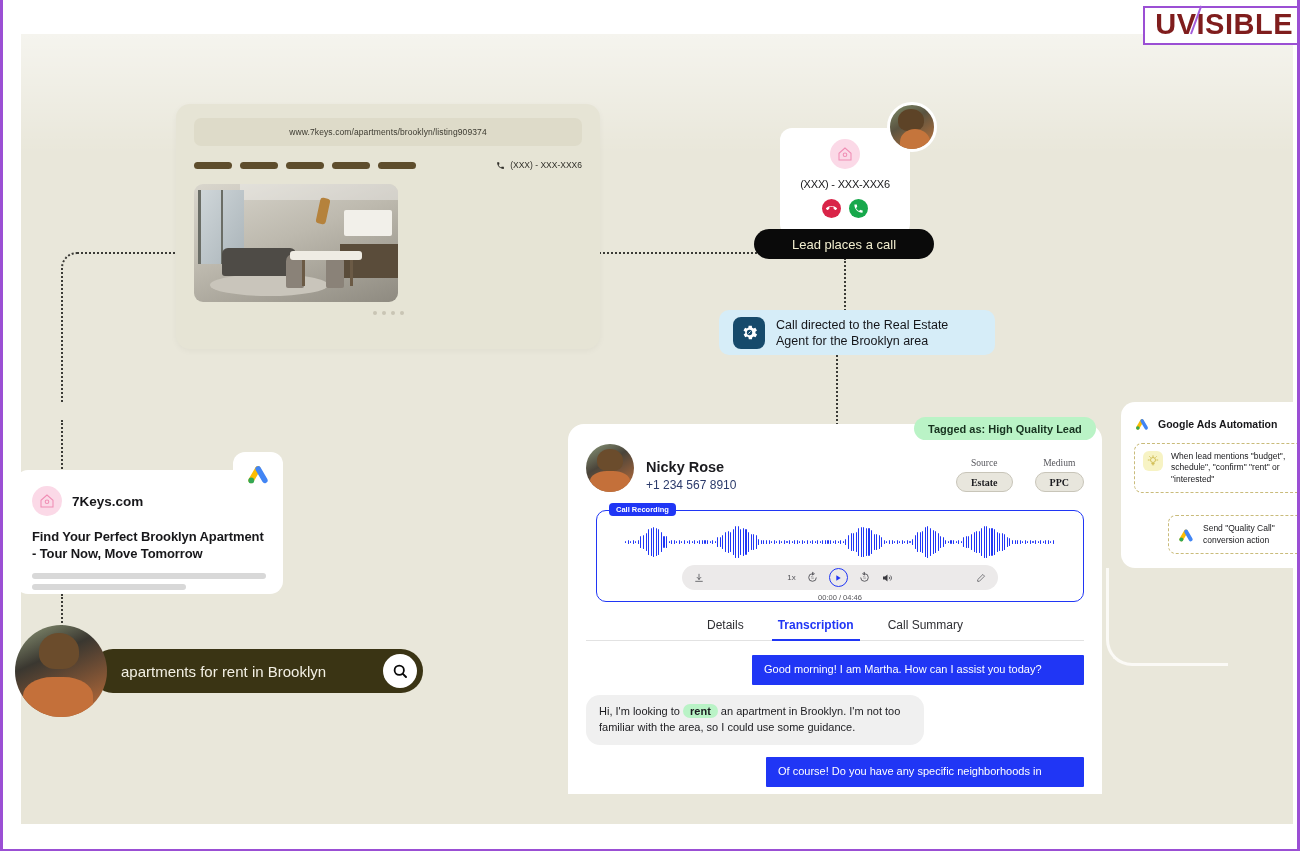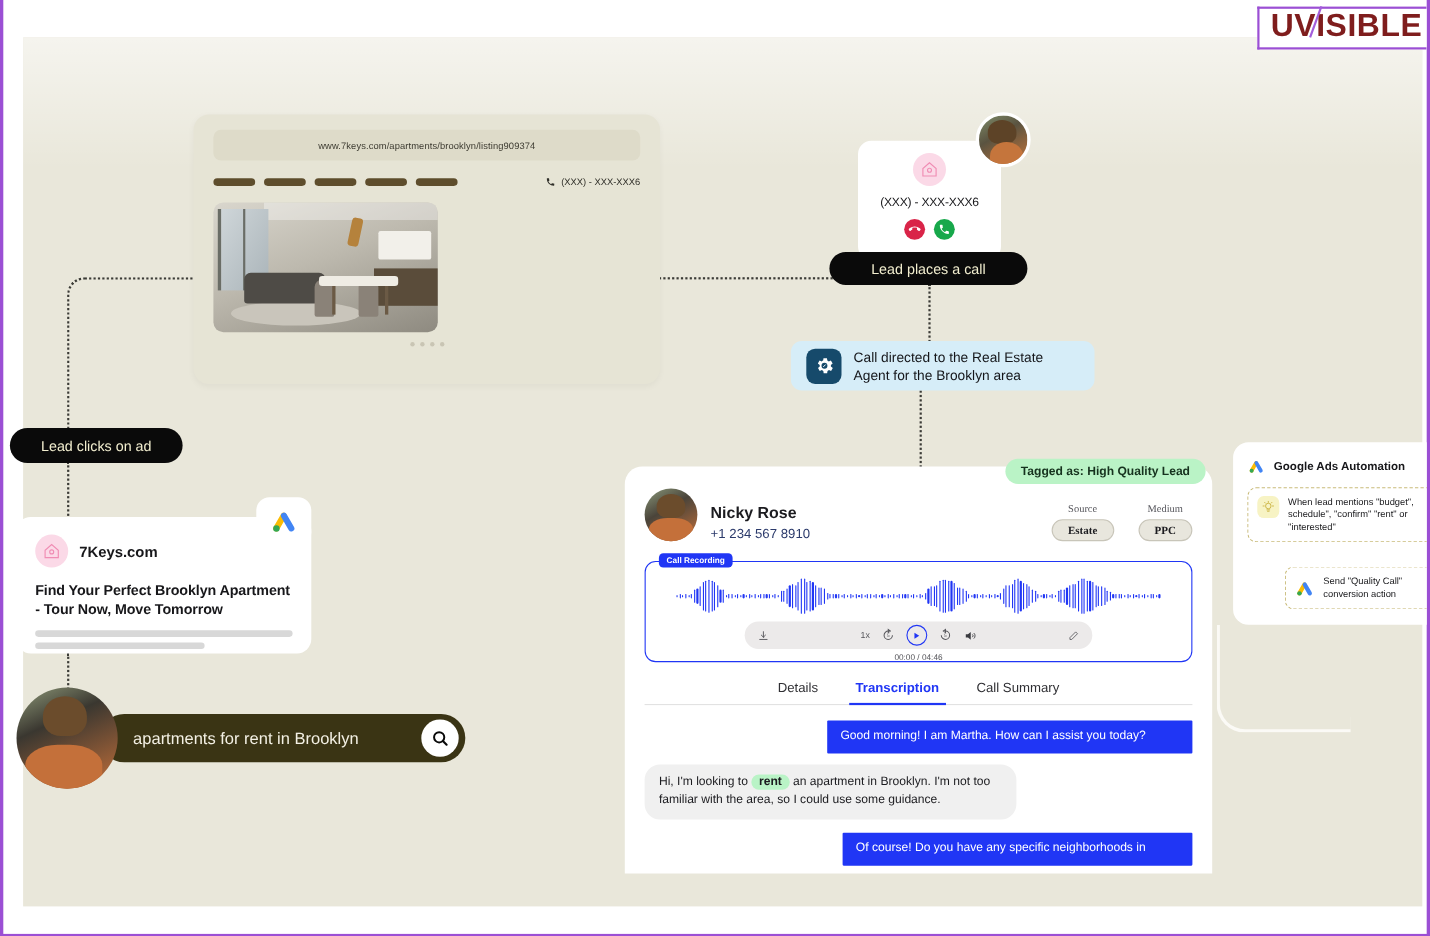--- a/index.html
+++ b/index.html
@@ -316,21 +316,21 @@
     height: 23px; padding: 0 14px;
     display: flex; align-items: center;
     font-size: 11px; font-weight: 700; color: #16321e;
     z-index: 20;
   }
 
   
   .rec {
     margin-top: 18px; position: relative;
     border: 1.5px solid #2036f5; border-radius: 10px;
-    height: 92px; padding: 14px 12px 0 12px;
+    height: 92px; padding: 14px 12px 0 12px; margin-left: 10px;
   }
   .rec-label {
     position: absolute; left: 12px; top: -8px;
     background: #2036f5; color: #fff; font-size: 7.5px; font-weight: 700;
     padding: 2px 7px; border-radius: 4px;
   }
   .wave { height: 34px; display: flex; align-items: center; gap: 1.5px; padding: 0 16px; }
   .wave i { display: block; width: 2.5px; background: #2036f5; border-radius: 1px; }
   .player {
     margin: 6px auto 0; width: 316px; height: 25px;
@@ -487,21 +487,20 @@
           <path fill="#fff" d="M6.6 10.8c1.4 2.8 3.8 5.1 6.6 6.6l2.2-2.2c.3-.3.7-.4 1-.2 1.2.4 2.4.6 3.6.6.6 0 1 .4 1 1V20c0 .6-.4 1-1 1C10.6 21 3 13.4 3 4c0-.6.4-1 1-1h3.5c.6 0 1 .4 1 1 0 1.3.2 2.5.6 3.6.1.4 0 .8-.2 1.1l-2.3 2.1z"></path>
         </svg>
       </div>
     </div>
   </div>
   <div class="avatar-photo">
     <div class="hair"></div>
   </div>
 
   <div class="badge-black" id="badge-lead-call">Lead places a call</div>
-  <div class="badge-black" id="badge-lead-ad">Lead clicks on ad</div>
 
   <div class="route">
     <div class="route-icon">
       <svg width="19" height="19" viewBox="0 0 24 24">
         <path fill="#fff" d="M19.4 13a7.8 7.8 0 0 0 0-2l2-1.6-2-3.4-2.4 1a7.6 7.6 0 0 0-1.7-1l-.4-2.5h-4l-.4 2.5c-.6.2-1.2.6-1.7 1l-2.4-1-2 3.4L6.6 11a7.8 7.8 0 0 0 0 2l-2 1.6 2 3.4 2.4-1c.5.4 1.1.8 1.7 1l.4 2.5h4l.4-2.5c.6-.2 1.2-.6 1.7-1l2.4 1 2-3.4-2.2-1.6z"></path>
         <circle cx="12" cy="12" r="3.4" fill="#164a6b"></circle>
         <path stroke="#fff" stroke-width="1.1" d="M10.6 13.4 13.4 10.6"></path>
       </svg>
     </div>
     <div class="route-text">Call directed to the Real Estate Agent for the Brooklyn area</div>

